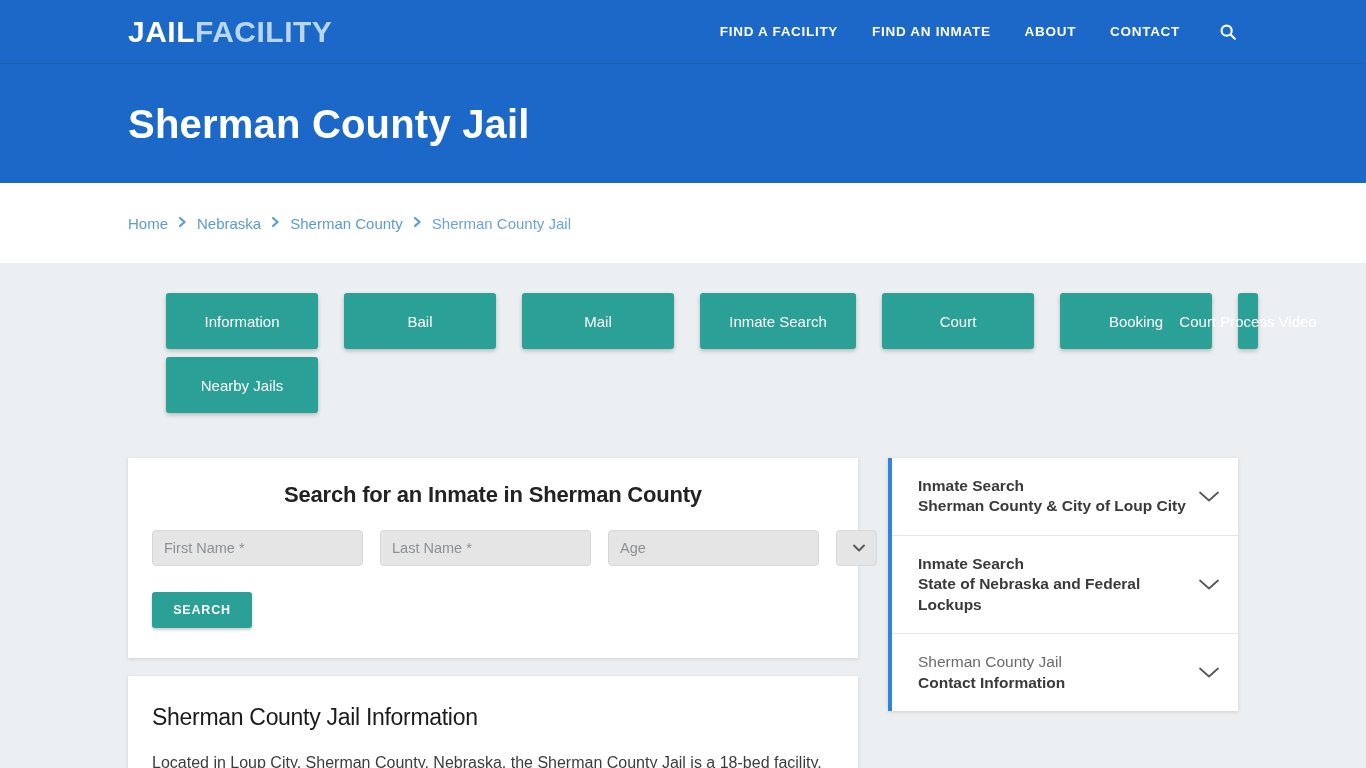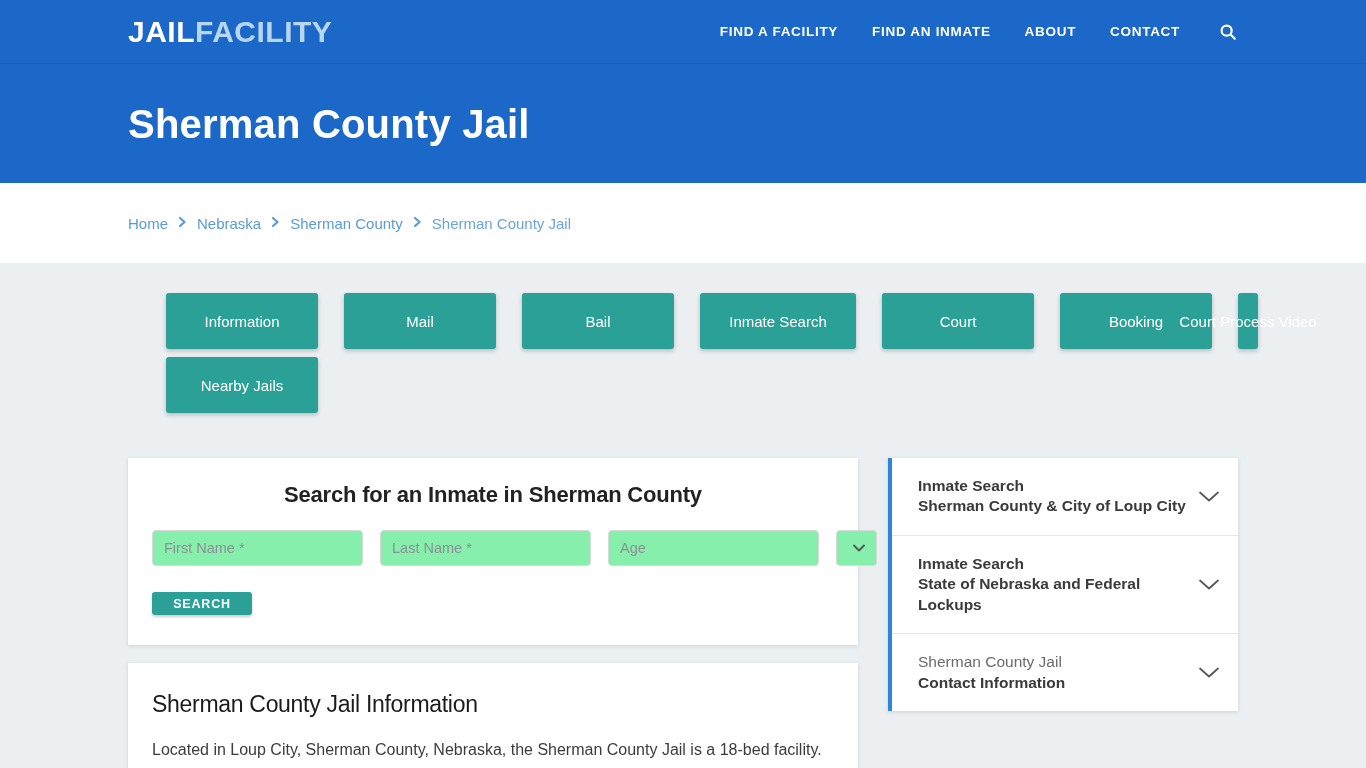--- a/index.html
+++ b/index.html
@@ -188,21 +188,21 @@
   }
   .field {
     flex: 1 1 0;
     height: 36px;
     border: 1px solid #d6d8da;
     border-radius: 4px;
     padding: 0 11px;
     font-family: "Liberation Sans", sans-serif;
     font-size: 14.5px;
     color: #555;
-    background: #86efac;
+    background: #e5e5e5;
     outline: none;
   }
   .field::placeholder { color: #8b9096; }
 
   .select-wrap {
     flex: 1 1 0;
     position: relative;
   }
   select.field {
     width: 100%;
@@ -225,21 +225,21 @@
   .search-btn {
     margin-top: 26px;
     background: #2aa096;
     color: #ffffff;
     border: none;
     border-radius: 3px;
     font-family: "Liberation Sans", sans-serif;
     font-size: 12.5px;
     font-weight: bold;
     letter-spacing: 0.8px;
-    height: 23px;
+    height: 36px;
     width: 100px;
     cursor: pointer;
     box-shadow: 0 2px 3px rgba(0,0,0,0.2);
   }
 
   
   .info-card {
     margin-top: 18px;
     padding: 28px 24px 24px 24px;
   }
@@ -334,22 +334,22 @@
     </span>
     <a class="crumb muted">Sherman County Jail</a>
   </nav>
 </div>
 
 <div class="page">
 
   <div class="tabs-wrap">
     <div class="tabs-row">
       <button class="tab-btn">Information</button>
+      <button class="tab-btn">Bail</button>
       <button class="tab-btn">Mail</button>
-      <button class="tab-btn">Bail</button>
       <button class="tab-btn wide">Inmate Search</button>
       <button class="tab-btn">Court</button>
       <button class="tab-btn">Booking</button>
       <button class="tab-btn last">Court Process Video</button>
     </div>
     <div class="tabs-row second">
       <button class="tab-btn">Nearby Jails</button>
     </div>
   </div>
 

